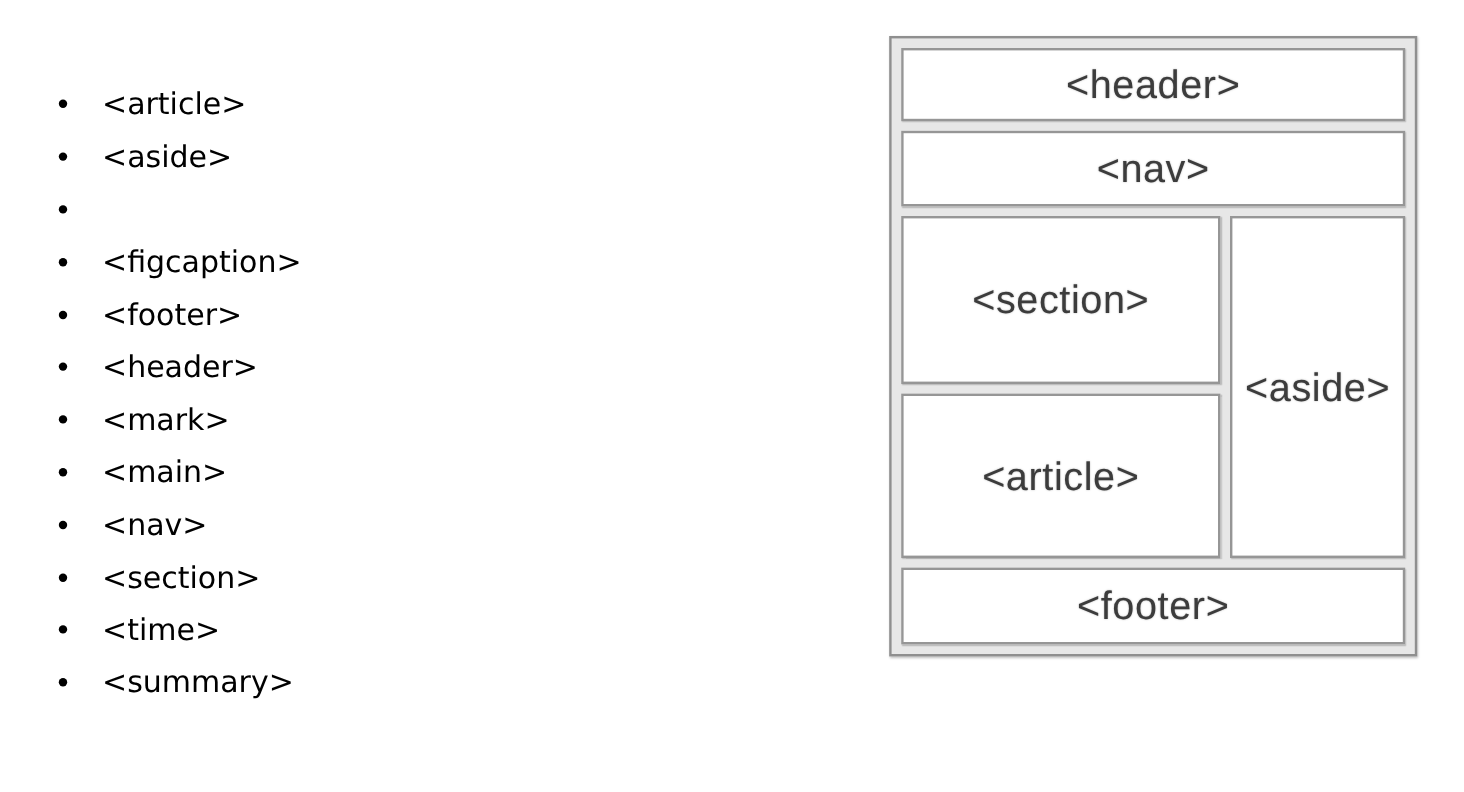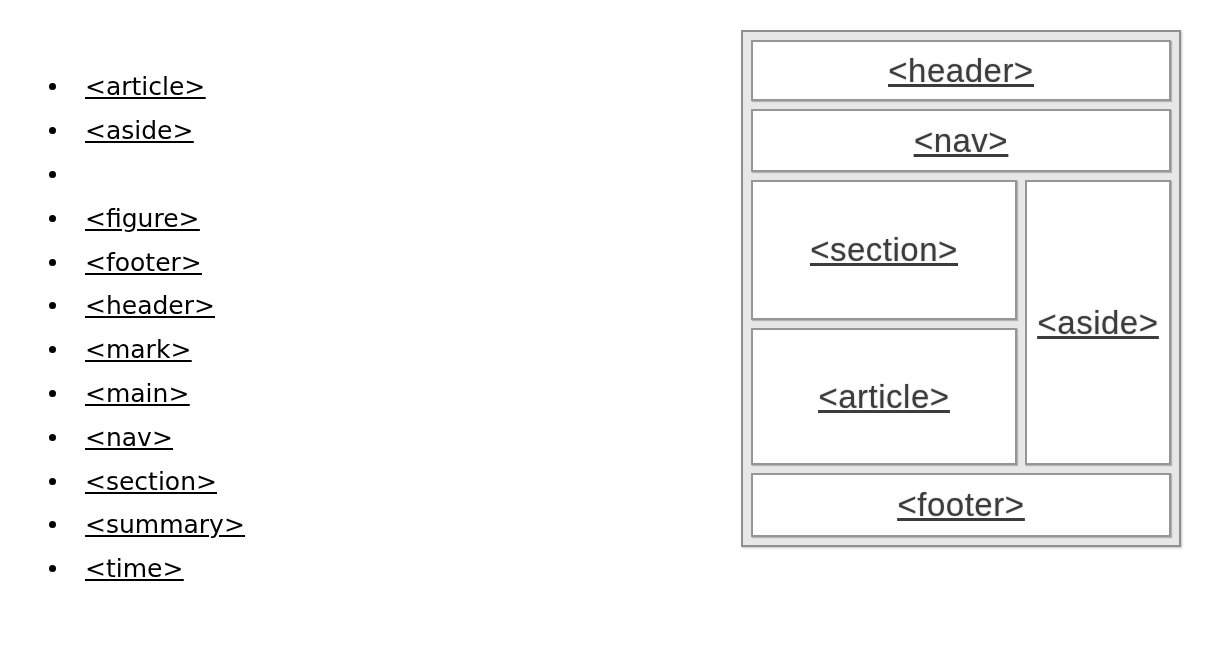--- a/index.html
+++ b/index.html
@@ -1,15 +1,15 @@
 <!DOCTYPE html>
 <html><head>
 <meta charset="utf-8">
 <style>
-  * { margin: 0; padding: 0; box-sizing: border-box; text-decoration: underline; }
+  * { margin: 0; padding: 0; box-sizing: border-box; }
   html, body {
     width: 1220px; height: 660px;
     background: #ffffff;
     font-family: "DejaVu Sans", sans-serif;
     overflow: hidden;
   }
   .page { position: relative; width: 1220px; height: 660px; }
 
   
   .element-list {
@@ -85,21 +85,21 @@
       </li>
     <li>
         <span class="bullet"></span>
         <span>&lt;aside&gt;</span>
       </li>
     <li>
         <span class="bullet"></span>
       </li>
     <li>
         <span class="bullet"></span>
-        <span>&lt;figure&gt;</span>
+        <span>&lt;figcaption&gt;</span>
       </li>
     <li>
         <span class="bullet"></span>
         <span>&lt;footer&gt;</span>
       </li>
     <li>
         <span class="bullet"></span>
         <span>&lt;header&gt;</span>
       </li>
     <li>
@@ -113,25 +113,25 @@
     <li>
         <span class="bullet"></span>
         <span>&lt;nav&gt;</span>
       </li>
     <li>
         <span class="bullet"></span>
         <span>&lt;section&gt;</span>
       </li>
     <li>
         <span class="bullet"></span>
-        <span>&lt;summary&gt;</span>
+        <span>&lt;time&gt;</span>
       </li>
     <li>
         <span class="bullet"></span>
-        <span>&lt;time&gt;</span>
+        <span>&lt;summary&gt;</span>
       </li>
   </ul>
 
   <div class="layout-diagram">
     <div class="dbox dbox-header">&lt;header&gt;</div>
     <div class="dbox dbox-nav">&lt;nav&gt;</div>
     <div class="dbox dbox-section">&lt;section&gt;</div>
     <div class="dbox dbox-aside">&lt;aside&gt;</div>
     <div class="dbox dbox-article">&lt;article&gt;</div>
     <div class="dbox dbox-footer">&lt;footer&gt;</div>

